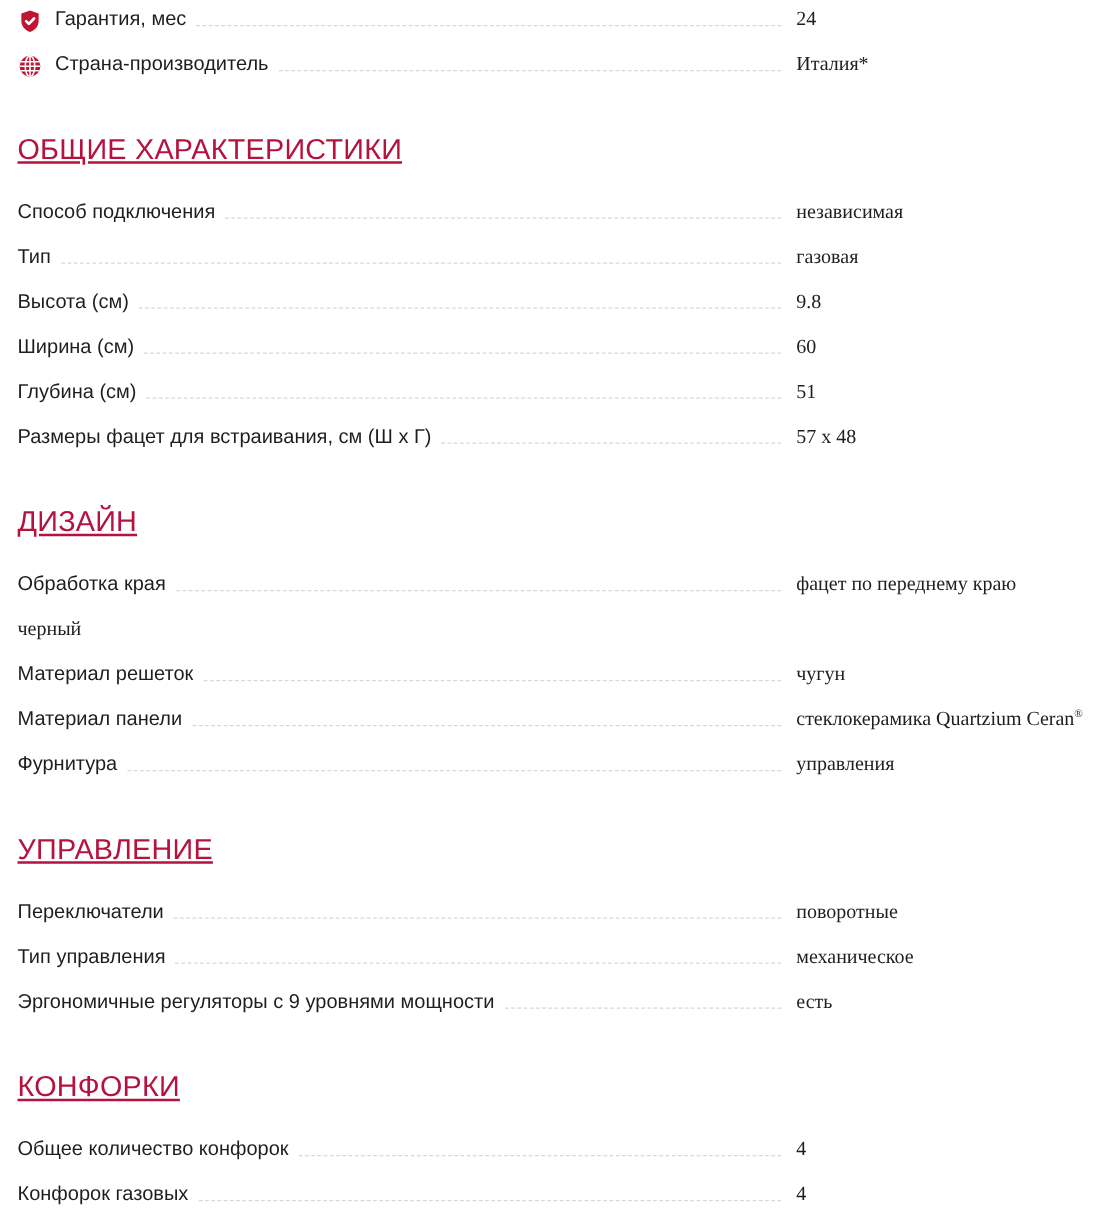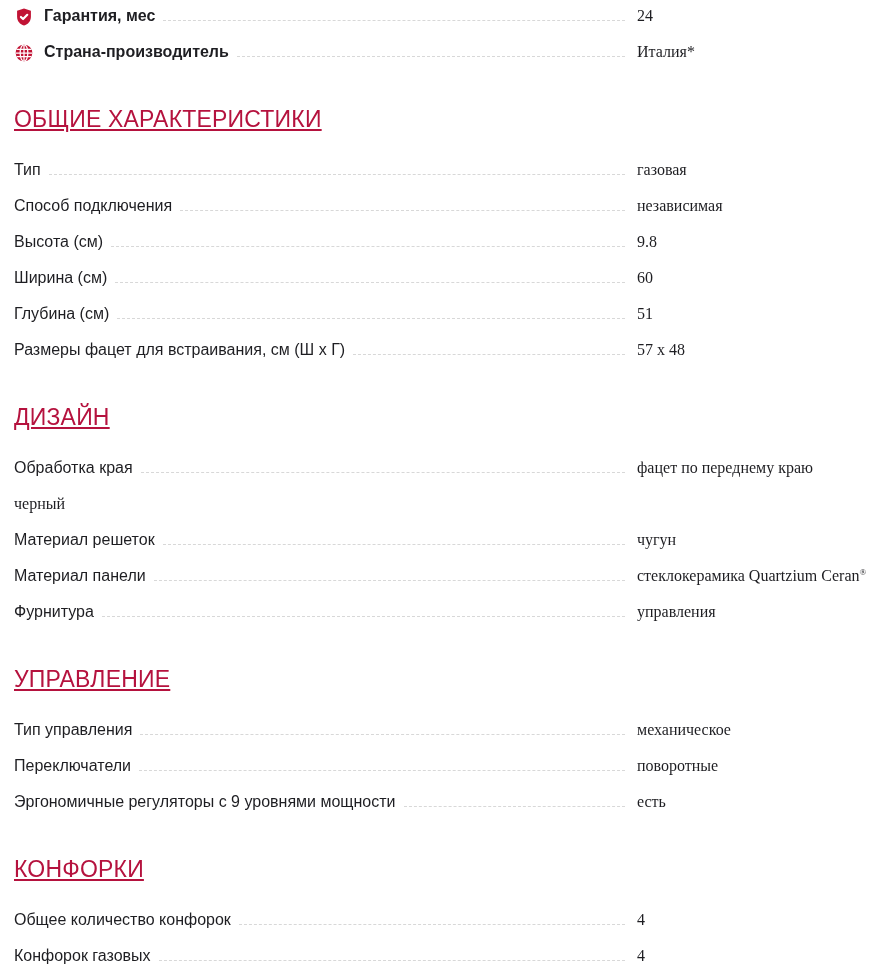--- a/index.html
+++ b/index.html
@@ -6,21 +6,21 @@
   body{
     width:891px;height:978px;overflow:hidden;background:#ffffff;
     font-family:"Liberation Sans",sans-serif;color:#1e1e22;
     -webkit-font-smoothing:antialiased;
   }
   .page{padding:0 14px 0 14px;}
   #top-block{margin-top:-11px;}
   .row{display:flex;align-items:flex-end;height:36px;}
   .left{flex:0 0 623px;display:flex;align-items:flex-end;min-width:0;}
   .label{line-height:1.2;font-size:16px;white-space:nowrap;}
-  .top-label{font-weight:700;}
+  .top-label{font-weight:400;}
   .leader{
     flex:1 1 auto;height:0;
     border-bottom:1px dashed #d8d8d8;
     margin:0 12px 4px 8px;
   }
   .value{flex:1;line-height:1.2;font-size:16px;white-space:nowrap;font-family:Liberation Serif, serif;}
   .value sup{font-size:9px;line-height:0;}
   .icon{display:inline-flex;margin:0 10px -2px 0;}
   .icon svg{display:block;}
   h2.section-title{
@@ -68,31 +68,31 @@
           <span class="leader"></span>
         </div>
         <div class="value">Италия*</div>
       </div>
     </div>
   <div id="sections">
       <h2 class="section-title">ОБЩИЕ ХАРАКТЕРИСТИКИ</h2>
       <div class="section-rows">
         <div class="row">
           <div class="left">
+            <span class="label">Способ подключения</span>
+            <span class="leader"></span>
+          </div>
+          <div class="value">независимая</div>
+        </div>
+        <div class="row">
+          <div class="left">
             <span class="label">Тип</span>
             <span class="leader"></span>
           </div>
           <div class="value">газовая</div>
-        </div>
-        <div class="row">
-          <div class="left">
-            <span class="label">Способ подключения</span>
-            <span class="leader"></span>
-          </div>
-          <div class="value">независимая</div>
         </div>
         <div class="row">
           <div class="left">
             <span class="label">Высота (см)</span>
             <span class="leader"></span>
           </div>
           <div class="value">9.8</div>
         </div>
         <div class="row">
           <div class="left">
@@ -147,31 +147,31 @@
             <span class="label">Фурнитура</span>
             <span class="leader"></span>
           </div>
           <div class="value">управления</div>
         </div>
       </div>
       <h2 class="section-title">УПРАВЛЕНИЕ</h2>
       <div class="section-rows">
         <div class="row">
           <div class="left">
+            <span class="label">Переключатели</span>
+            <span class="leader"></span>
+          </div>
+          <div class="value">поворотные</div>
+        </div>
+        <div class="row">
+          <div class="left">
             <span class="label">Тип управления</span>
             <span class="leader"></span>
           </div>
           <div class="value">механическое</div>
-        </div>
-        <div class="row">
-          <div class="left">
-            <span class="label">Переключатели</span>
-            <span class="leader"></span>
-          </div>
-          <div class="value">поворотные</div>
         </div>
         <div class="row">
           <div class="left">
             <span class="label">Эргономичные регуляторы с 9 уровнями мощности</span>
             <span class="leader"></span>
           </div>
           <div class="value">есть</div>
         </div>
       </div>
       <h2 class="section-title">КОНФОРКИ</h2>

